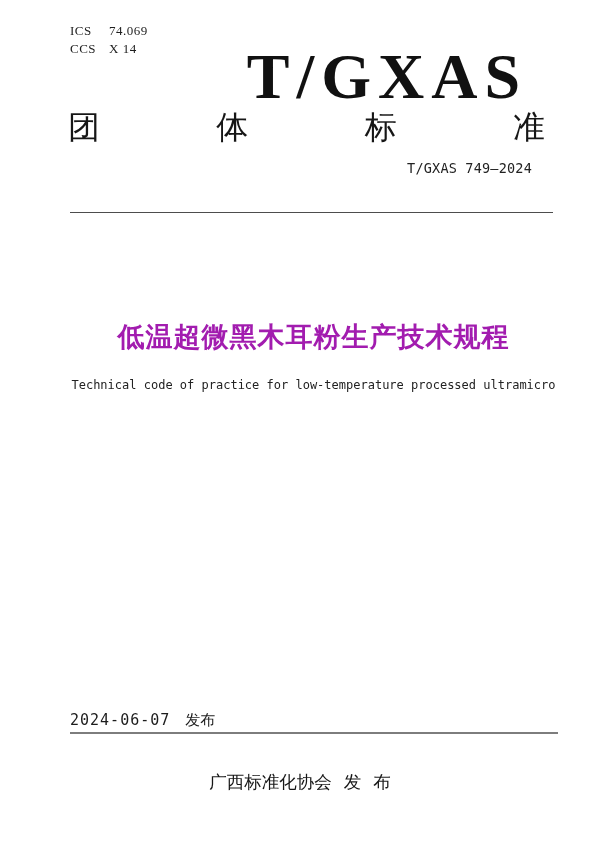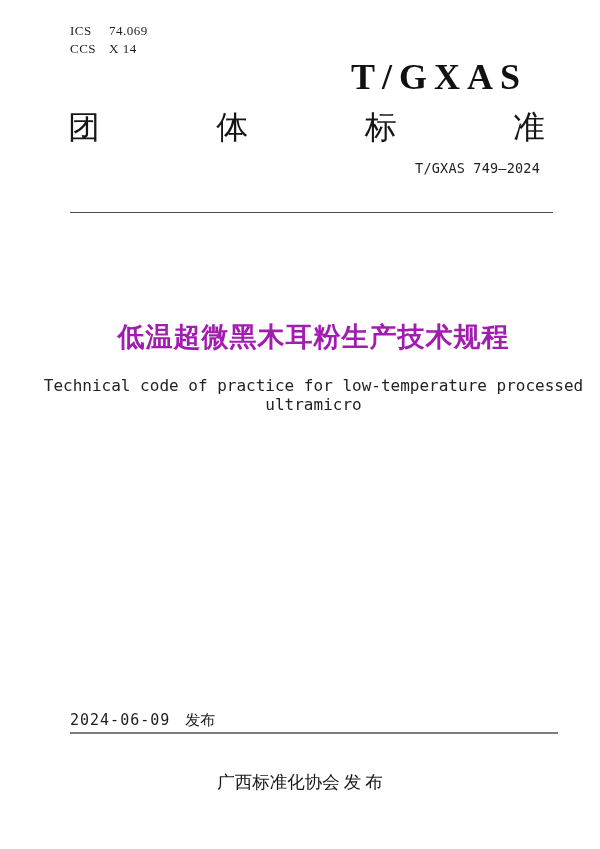--- a/index.html
+++ b/index.html
@@ -26,21 +26,21 @@
   .ics-block .code-line { white-space: nowrap; }
   .ics-block .code-label { display: inline-block; min-width: 30px; margin-right: 9px; }
 
   
   .logo {
     position: absolute;
     top: 52px;
     right: 73px;
     font-family: "Liberation Serif", serif;
     font-weight: bold;
-    font-size: 36px;
+    font-size: 64px;
     line-height: 50px;
     letter-spacing: 7px;
     color: #111111;
     white-space: nowrap;
   }
 
   
   .type-row {
     position: absolute;
     left: 68px;
@@ -51,21 +51,21 @@
     font-size: 32px;
     line-height: 38px;
     font-weight: 500;
     color: #161616;
   }
 
   
   .std-number {
     position: absolute;
     top: 160px;
-    right: 60px;
+    right: 68px;
     font-family: "DejaVu Sans Mono", monospace;
     font-size: 13.5px;
     letter-spacing: 0.2px;
     color: #222222;
     white-space: nowrap;
   }
 
   .rule-top {
     position: absolute;
     left: 70px;
@@ -90,21 +90,21 @@
   }
 
   
   .title-en {
     position: absolute;
     left: 40px;
     top: 376px;
     width: 547px;
     text-align: center;
     font-family: "DejaVu Sans Mono", monospace;
-    font-size: 16px;
+    font-size: 12px;
     line-height: 19px;
     color: #222222;
   }
   .title-en .prefix { margin-right: 7px; }
 
   
   .dates-row {
     position: absolute;
     left: 70px;
     top: 710px;
@@ -132,21 +132,21 @@
 
   
   .publisher {
     position: absolute;
     left: 0;
     top: 771px;
     width: 600px;
     display: flex;
     justify-content: center;
     align-items: baseline;
-    gap: 4px;
+    gap: 12px;
     font-size: 17.5px;
     line-height: 22px;
     color: #161616;
     white-space: nowrap;
   }
 </style>
 </head>
 <body>
 
 <div class="page" style="background: rgb(255, 255, 255);">
@@ -174,21 +174,21 @@
   <div class="rule-top" style="background: rgb(77, 77, 77);"></div>
 
   <div class="title-zh">低温超微黑木耳粉生产技术规程</div>
 
   <div class="title-en">
     <div>Technical code of practice for low-temperature processed ultramicro</div>
   </div>
 
   <div class="dates-row">
     <div>
-      <span class="date-num">2024-06-09</span><span class="date-label">发布</span>
+      <span class="date-num">2024-06-07</span><span class="date-label">发布</span>
     </div>
   </div>
 
   <div class="rule-bottom" style="background: rgb(125, 125, 125);"></div>
 
   <div class="publisher">
     <span>广西标准化协会</span>
     <span>发</span>
     <span>布</span>
   </div>

